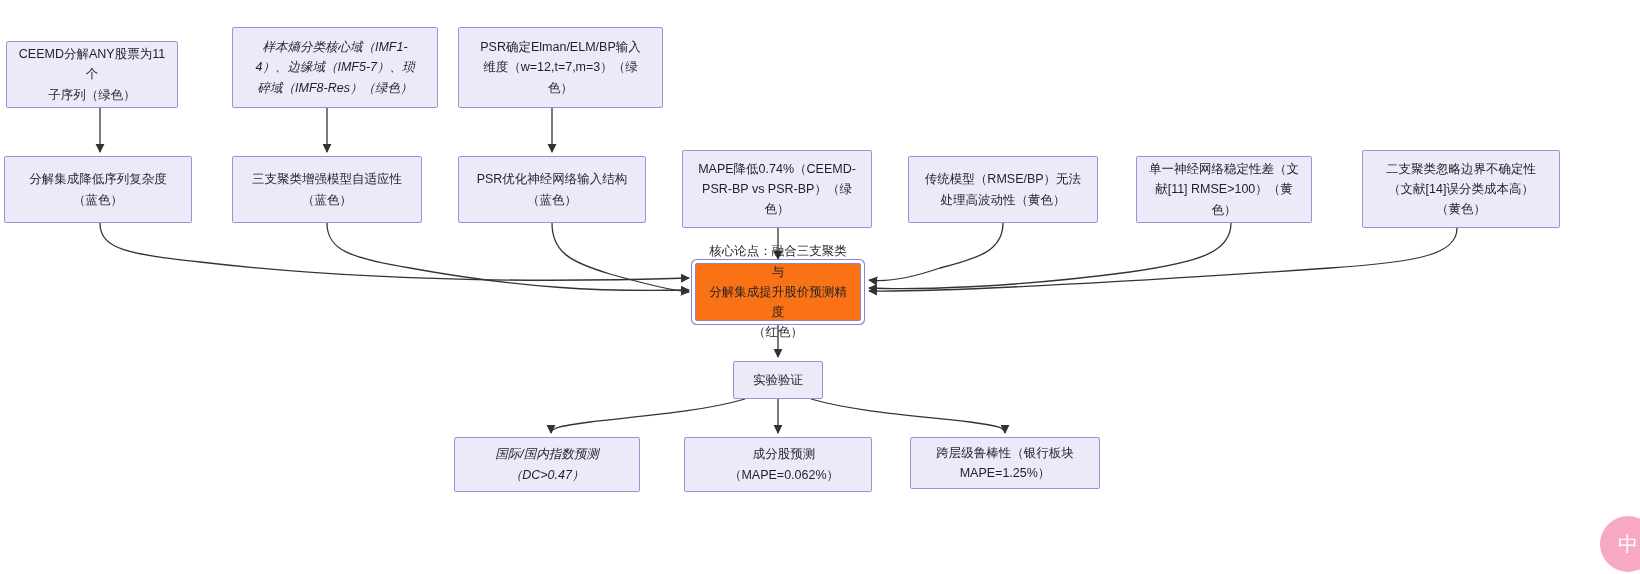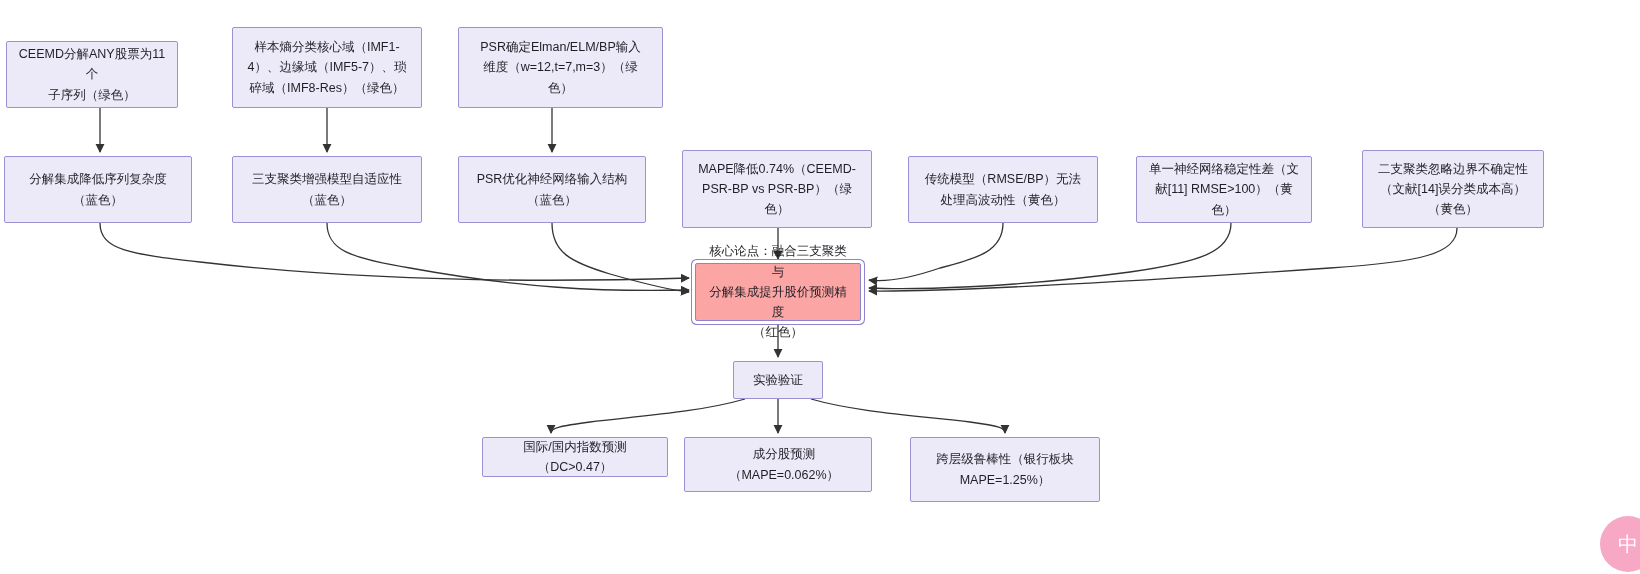--- a/index.html
+++ b/index.html
@@ -39,21 +39,21 @@
     font-size: 12.5px;
     line-height: 1.62;
     padding: 4px 8px;
   }
   .node .label {
     display: block;
     width: 100%;
     white-space: pre-line;
   }
   .node.core {
-    background: #fca5a5;
+    background: #f97316;
     border: 1px solid #8E84CE;
     box-shadow: 0 0 0 3px #ffffff, 0 0 0 4px #8E84CE;
   }
   .watermark {
     position: absolute;
     width: 56px;
     height: 56px;
     border-radius: 50%;
     background: #F7A8C4;
     display: flex;
@@ -99,21 +99,21 @@
       <path d="M 778 399 L 778 433"></path>
       <path d="M 811 399 C 856 412, 920 416, 970 422 C 1000 426, 1005 428, 1005 433"></path>
     </g>
   </svg>
 
   <div class="node" style="left:6px; top:41px; width:172px; height:67px;">
     <span class="label">CEEMD分解ANY股票为11个
 子序列（绿色）</span>
   </div>
 
-  <div class="node" style="left:232px; top:27px; width:190px; height:81px;">
+  <div class="node" style="left:232px; top:27px; width:206px; height:81px;font-style:italic;">
     <span class="label">样本熵分类核心域（IMF1-
 4）、边缘域（IMF5-7）、琐
 碎域（IMF8-Res）（绿色）</span>
   </div>
 
   <div class="node" style="left:458px; top:27px; width:205px; height:81px;">
     <span class="label">PSR确定Elman/ELM/BP输入
 维度（w=12,t=7,m=3）（绿
 色）</span>
   </div>
@@ -142,47 +142,47 @@
   <div class="node" style="left:908px; top:156px; width:190px; height:67px;">
     <span class="label">传统模型（RMSE/BP）无法
 处理高波动性（黄色）</span>
   </div>
 
   <div class="node" style="left:1136px; top:156px; width:176px; height:67px;">
     <span class="label">单一神经网络稳定性差（文
 献[11] RMSE&gt;100）（黄色）</span>
   </div>
 
-  <div class="node" style="left:1362px; top:150px; width:182px; height:78px;">
+  <div class="node" style="left:1362px; top:150px; width:198px; height:78px;">
     <span class="label">二支聚类忽略边界不确定性
 （文献[14]误分类成本高）
 （黄色）</span>
   </div>
 
   <div class="node core" style="left:695px; top:263px; width:166px; height:58px;">
     <span class="label">核心论点：融合三支聚类与
 分解集成提升股价预测精度
 （红色）</span>
   </div>
 
   <div class="node" style="left:733px; top:361px; width:90px; height:38px;text-align:center;">
     <span class="label">实验验证</span>
   </div>
 
-  <div class="node" style="left:482px; top:437px; width:186px; height:40px;">
+  <div class="node" style="left:454px; top:437px; width:186px; height:55px;font-style:italic;">
     <span class="label">国际/国内指数预测
 （DC&gt;0.47）</span>
   </div>
 
   <div class="node" style="left:684px; top:437px; width:188px; height:55px;padding-left:20px;">
     <span class="label">成分股预测
 （MAPE=0.062%）</span>
   </div>
 
-  <div class="node" style="left:910px; top:437px; width:190px; height:65px;">
+  <div class="node" style="left:910px; top:437px; width:190px; height:52px;">
     <span class="label">跨层级鲁棒性（银行板块
 MAPE=1.25%）</span>
   </div>
 
   <div class="watermark" style="left:1600px; top:516px;">
     <span>中</span>
   </div>
 
 </div>
 

